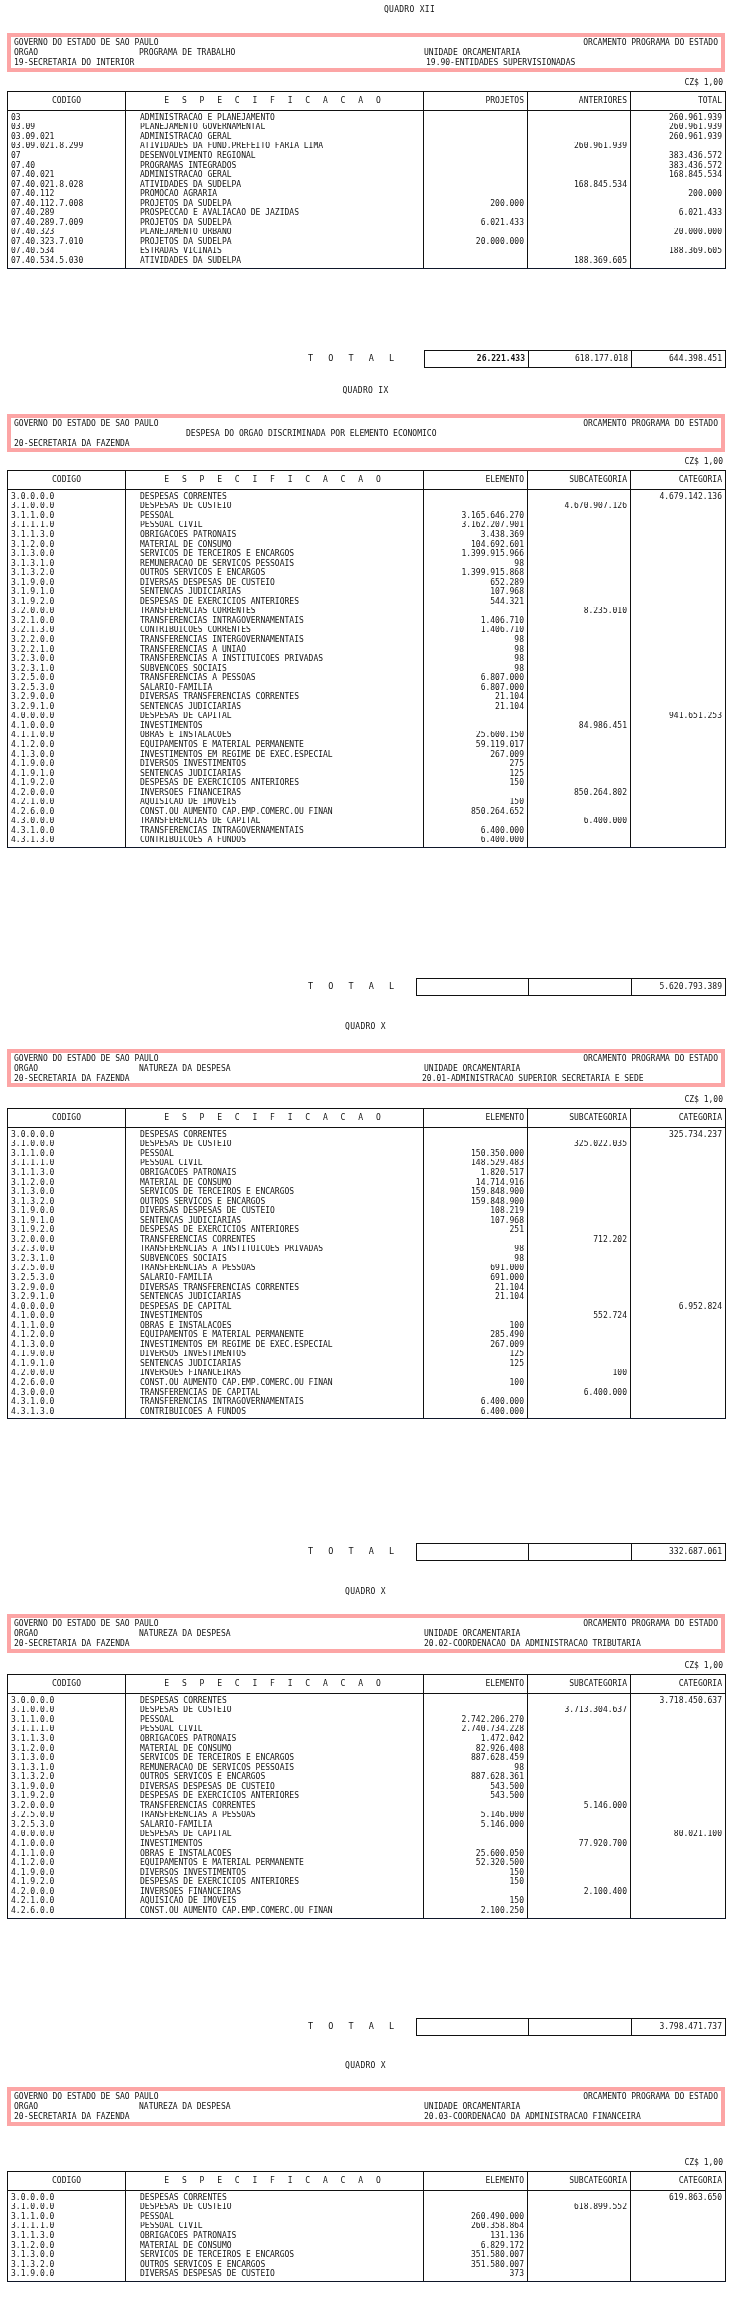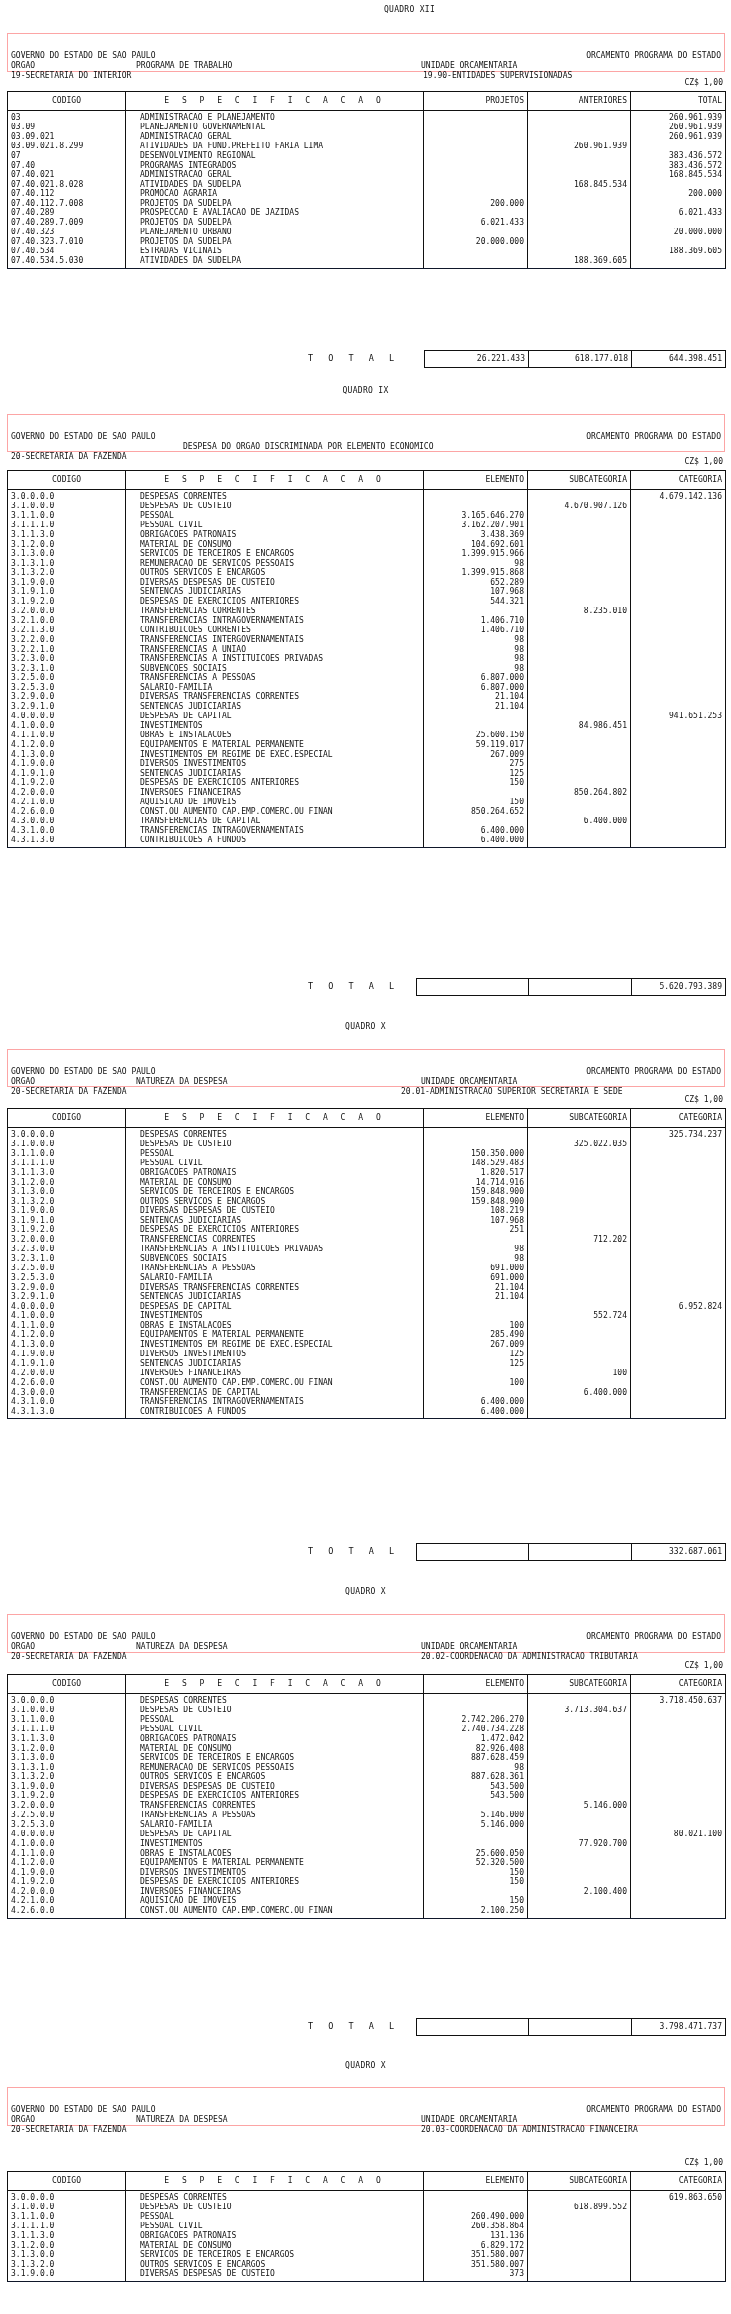--- a/index.html
+++ b/index.html
@@ -16,23 +16,23 @@
   .quadro-title {
     position: absolute;
     left: 0; width: 731px;
     text-align: center;
     font-size: 8px;
     letter-spacing: 0.3px;
   }
   .header-box {
     position: absolute;
     left: 7px; width: 718px;
-    border: 1px solid #fca5a5;
+    border: 4px solid #fca5a5;
     box-sizing: border-box;
-    padding: 18px 3px;
+    padding: 2px 3px;
   }
   .header-box .hrow {
     position: relative;
     height: 10px;
     font-size: 8px;
     white-space: nowrap;
   }
   .header-box .hrow span { position: absolute; top: 0; }
   .currency {
     position: absolute;
@@ -239,21 +239,21 @@
         <td>07.40.534.5.030</td>
         <td class="spec">ATIVIDADES DA SUDELPA</td>
         <td class="num"></td>
         <td class="num">188.369.605</td>
         <td class="num"></td>
       </tr>
     </tbody>
 </table>
 <div class="total-row" style="top:350px;">
   <span class="total-label">T O T A L</span>
-  <div class="total-cell" style="left:416px;width:105px;">26.221.433</div>
+  <div class="total-cell" style="left:416px;width:105px;font-weight:bold;">26.221.433</div>
   <div class="total-cell" style="left:520px;width:104px;">618.177.018</div>
   <div class="total-cell" style="left:623px;width:95px;">644.398.451</div>
 </div>
 
 <div class="quadro-title" style="top:387px;">QUADRO IX</div>
 <div class="header-box" style="top:414px;height:38px;">
   <div class="hrow">
       <span style="left:0">GOVERNO DO ESTADO DE SAO PAULO</span>
       <span style="right:0">ORCAMENTO PROGRAMA DO ESTADO</span>
     </div>
@@ -557,21 +557,21 @@
       <span style="left:0">GOVERNO DO ESTADO DE SAO PAULO</span>
       <span style="right:0">ORCAMENTO PROGRAMA DO ESTADO</span>
     </div>
   <div class="hrow">
       <span style="left:0">ORGAO</span>
       <span style="left:125px">NATUREZA DA DESPESA</span>
       <span style="left:410px">UNIDADE ORCAMENTARIA</span>
     </div>
   <div class="hrow">
       <span style="left:0">20-SECRETARIA DA FAZENDA</span>
-      <span style="left:390px">20.01-ADMINISTRACAO SUPERIOR SECRETARIA E SEDE</span>
+      <span style="left:408px">20.01-ADMINISTRACAO SUPERIOR SECRETARIA E SEDE</span>
     </div>
 </div>
 <div class="currency" style="top:1096px;">CZ$ 1,00</div>
 <table class="main" style="top:1108px;">
   <colgroup>
       <col style="width:118px">
       <col style="width:298px">
       <col style="width:104px">
       <col style="width:103px">
       <col style="width:95px">

